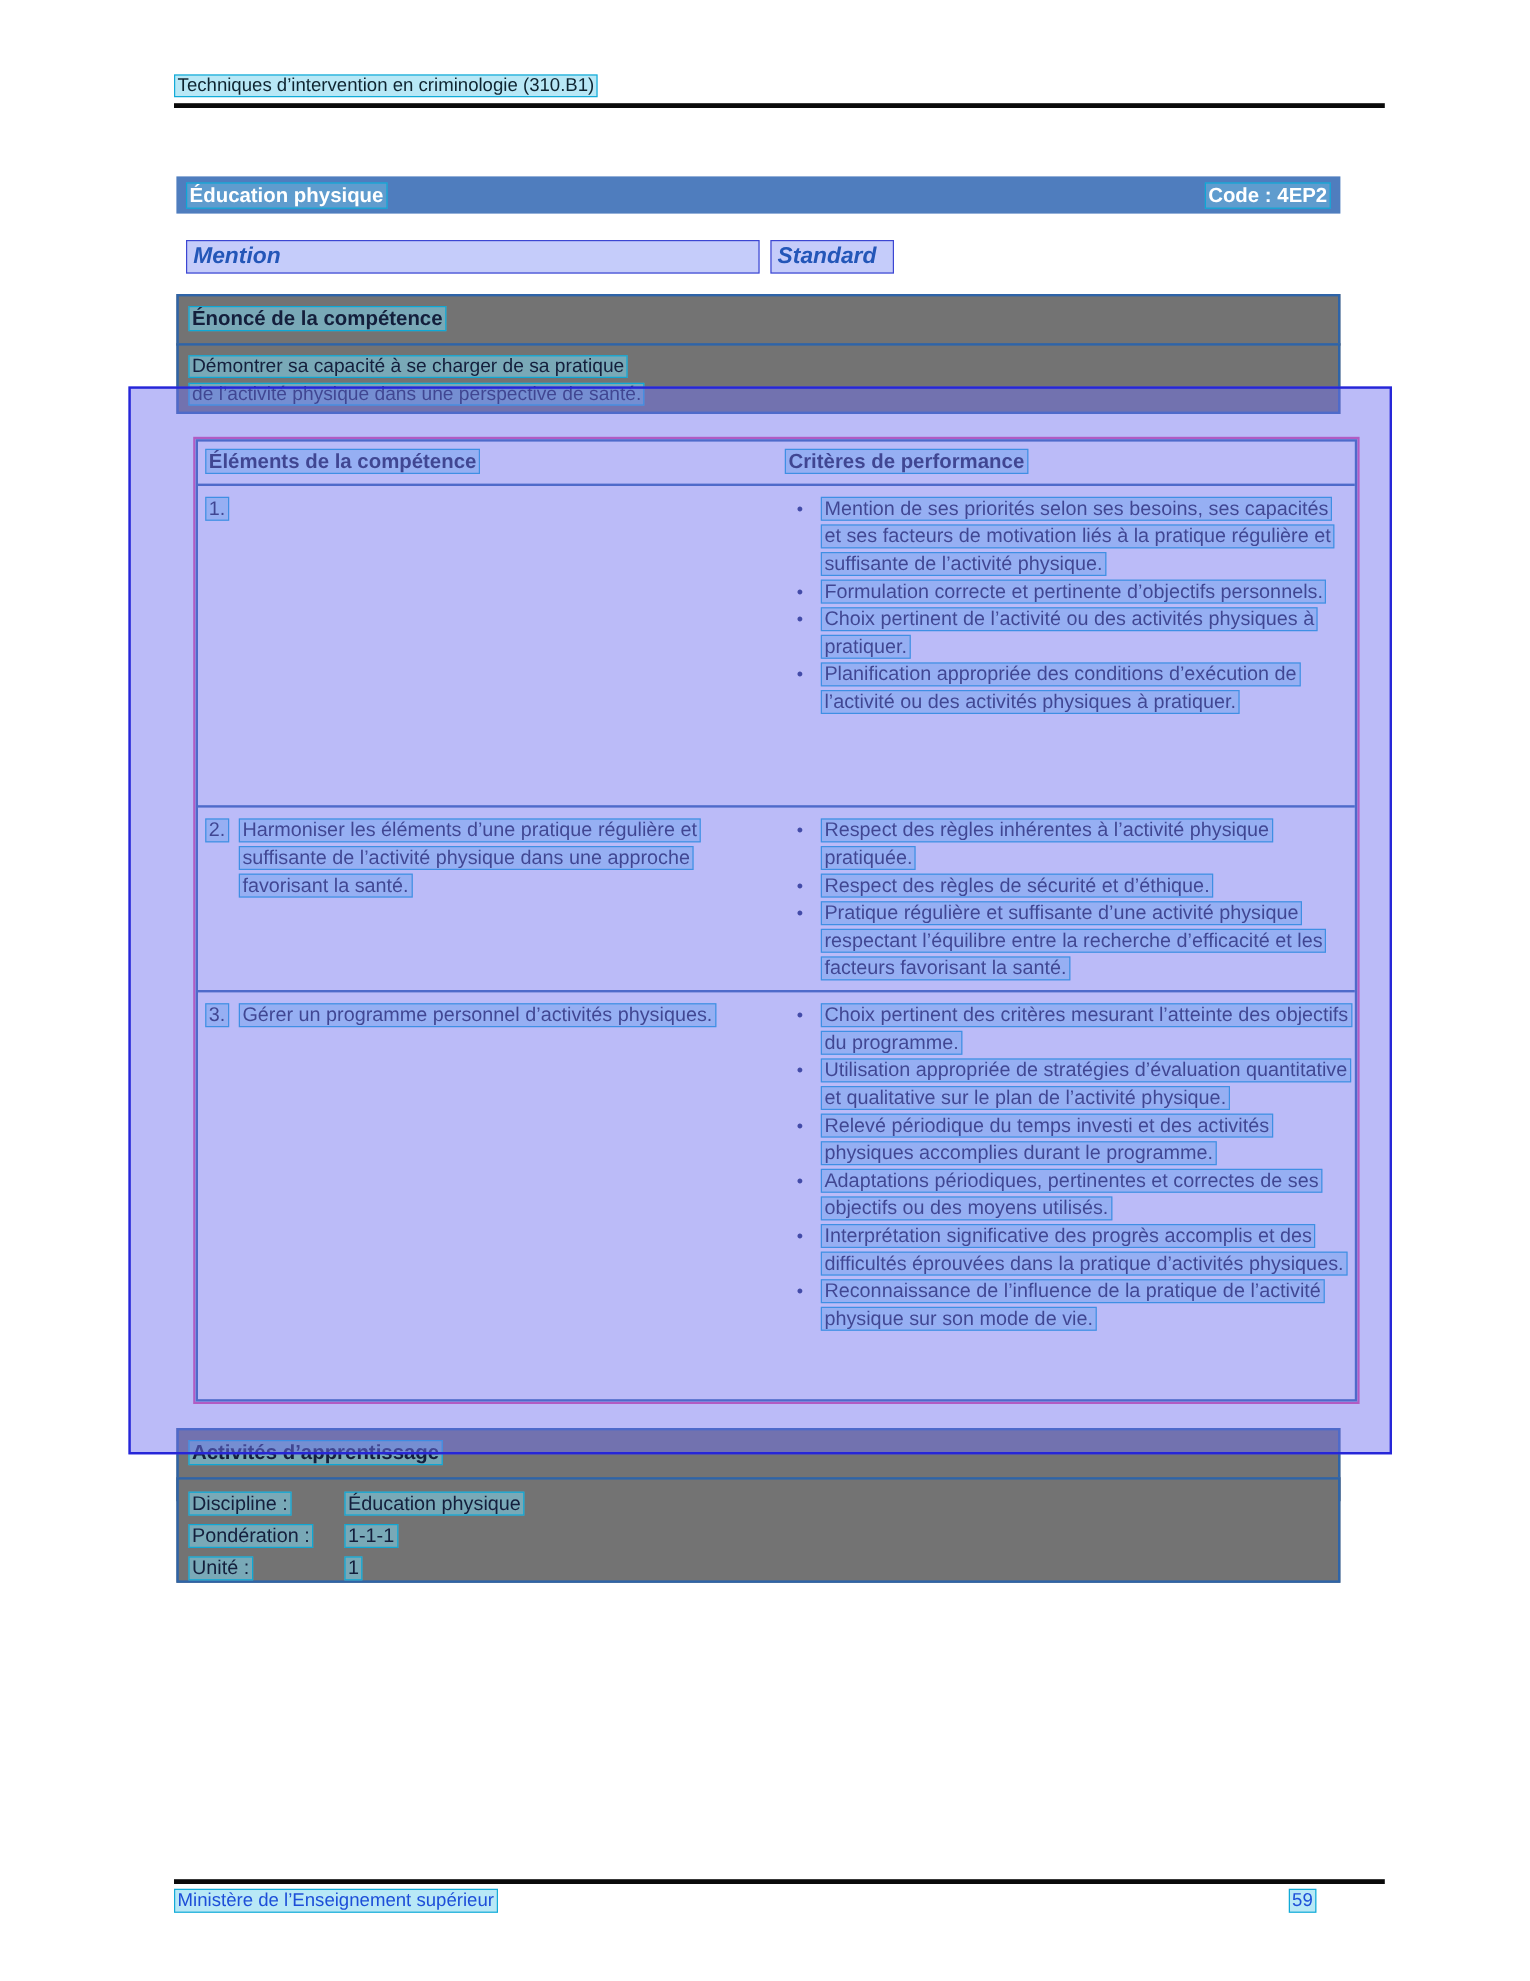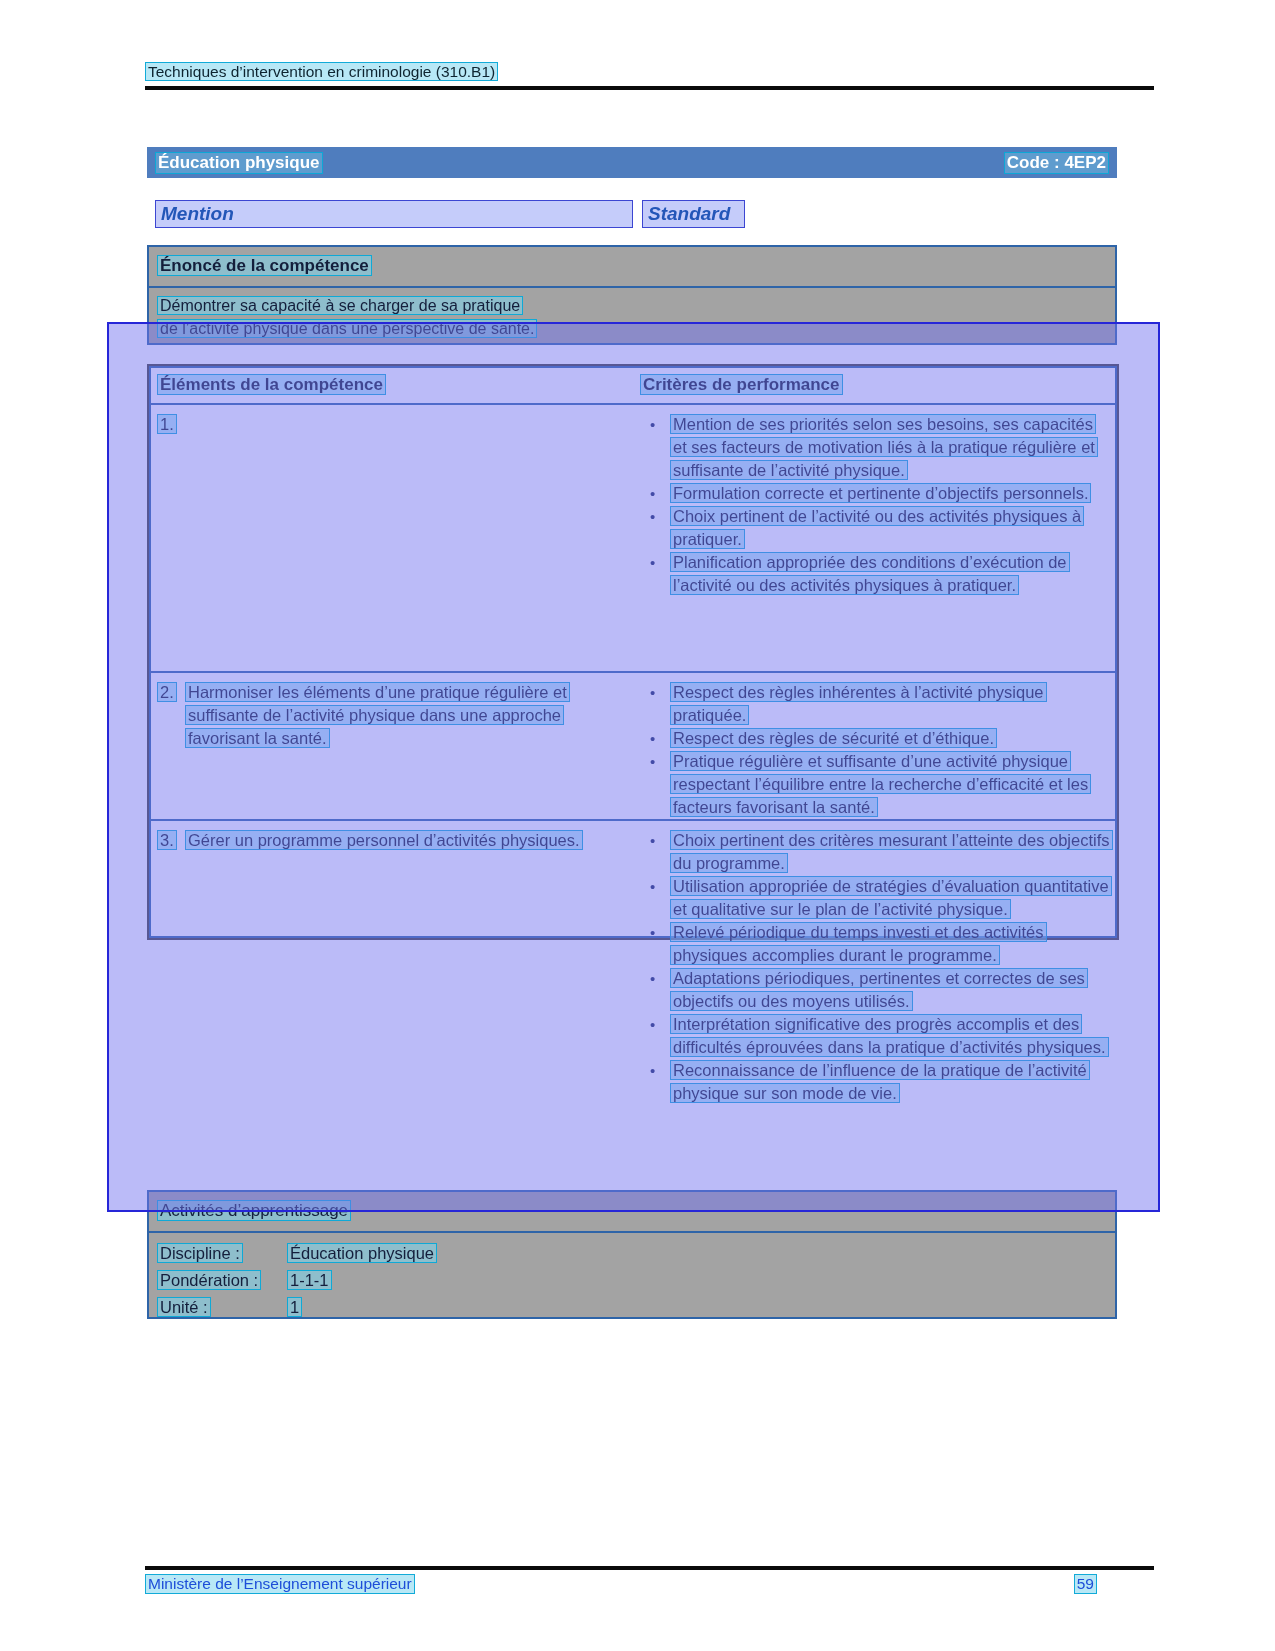--- a/index.html
+++ b/index.html
@@ -47,28 +47,28 @@
   .objectif-box, .standard-box {
     position: absolute; top: 200px; height: 28px;
     font-size: 19px; font-weight: bold; font-style: italic;
     color: #2356b8; padding: 2px 5px;
   }
   .objectif-box { left: 123px; width: 478px; }
   .standard-box { left: 610px; width: 103px; }
 
   .bbox {
     position: absolute; left: 115px; width: 970px;
-    border: 2px solid #2e64a8; background: #a3a3a3;
+    border: 2px solid #2e64a8; background: #737373;
   }
   #enonce-head { top: 245px; height: 43px; padding: 9px 8px; font-weight: bold; font-size: 17px; }
   #enonce-body { top: 286px; height: 59px; padding: 6px 8px; font-size: 16px; line-height: 23px; }
 
   #table-annot {
-    position: absolute; left: 115px; top: 364px; width: 972px; height: 576px;
-    border: 2px solid #404040;
+    position: absolute; left: 129px; top: 364px; width: 972px; height: 806px;
+    border: 2px solid #ec4899;
   }
   .table-inner {
     position: absolute; left: 0; top: 0; right: 0; bottom: 0;
     border: 2px solid #2e64a8; background: #ffffff;
     display: flex; flex-direction: column;
   }
   .t-head { display: flex; border-bottom: 2px solid #2e64a8; padding: 7px 0 8px; }
   .t-h1 { width: 489px; padding-left: 6px; font-weight: bold; font-size: 17px; }
   .t-h2 { flex: 1; font-weight: bold; font-size: 17px; }
   .t-row { display: flex; border-bottom: 2px solid #2e64a8; padding: 8px 0 6px; }
@@ -76,21 +76,21 @@
   .t-row.r2 { min-height: 148px; }
   .t-row.r3 { border-bottom: none; flex: 1; }
   .cell-el { width: 489px; display: flex; padding-left: 6px; font-size: 16.5px; line-height: 23px; }
   .el-num { width: 28px; flex: none; }
   .el-text { width: 405px; }
   .cell-crit { flex: 1; font-size: 16.5px; line-height: 23px; }
   .crit-item { display: flex; }
   .crit-bullet { width: 30px; flex: none; padding-left: 10px; font-size: 15px; color: #1a2a66; }
   .crit-text { width: 440px; }
 
-  #act-head { top: 1190px; height: 61px; padding: 9px 8px; font-weight: normal; font-size: 17px; }
+  #act-head { top: 1190px; height: 61px; padding: 9px 8px; font-weight: bold; font-size: 17px; }
   #act-body { top: 1231px; height: 88px; padding: 7px 8px; font-size: 16.5px; line-height: 27px; }
   .act-line { display: flex; }
   .act-label { width: 130px; flex: none; }
 
   .footer-row {
     position: absolute; left: 113px; top: 1574px; width: 952px;
     display: flex; justify-content: space-between; font-size: 15.5px; color: #1d4ed8;
   }
 
   .annot-overlay {

